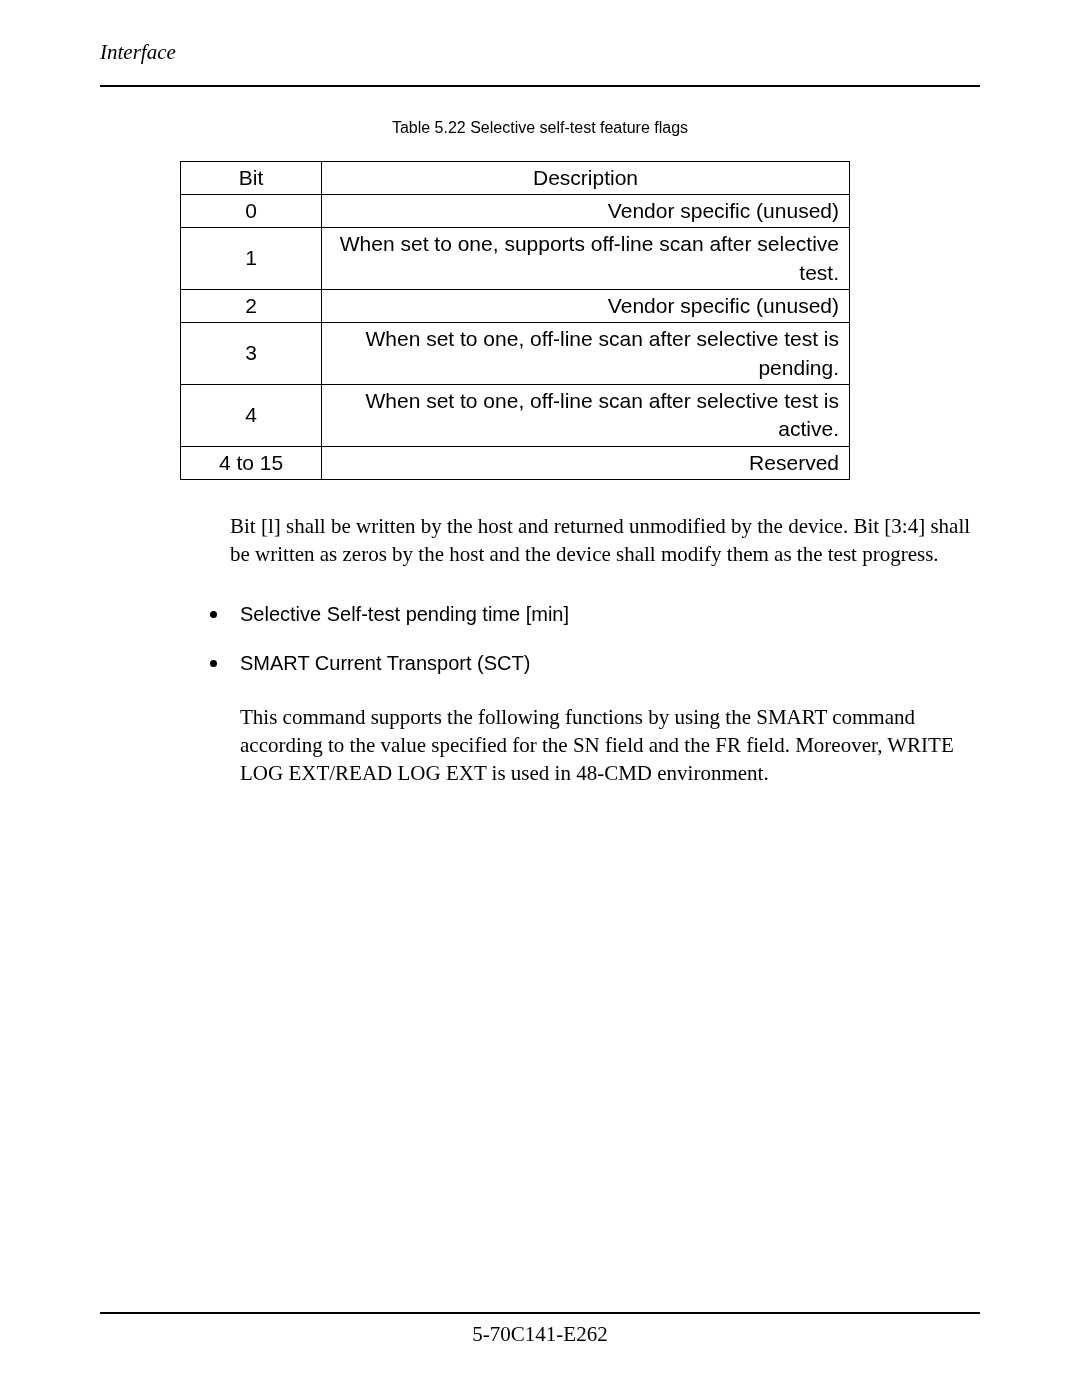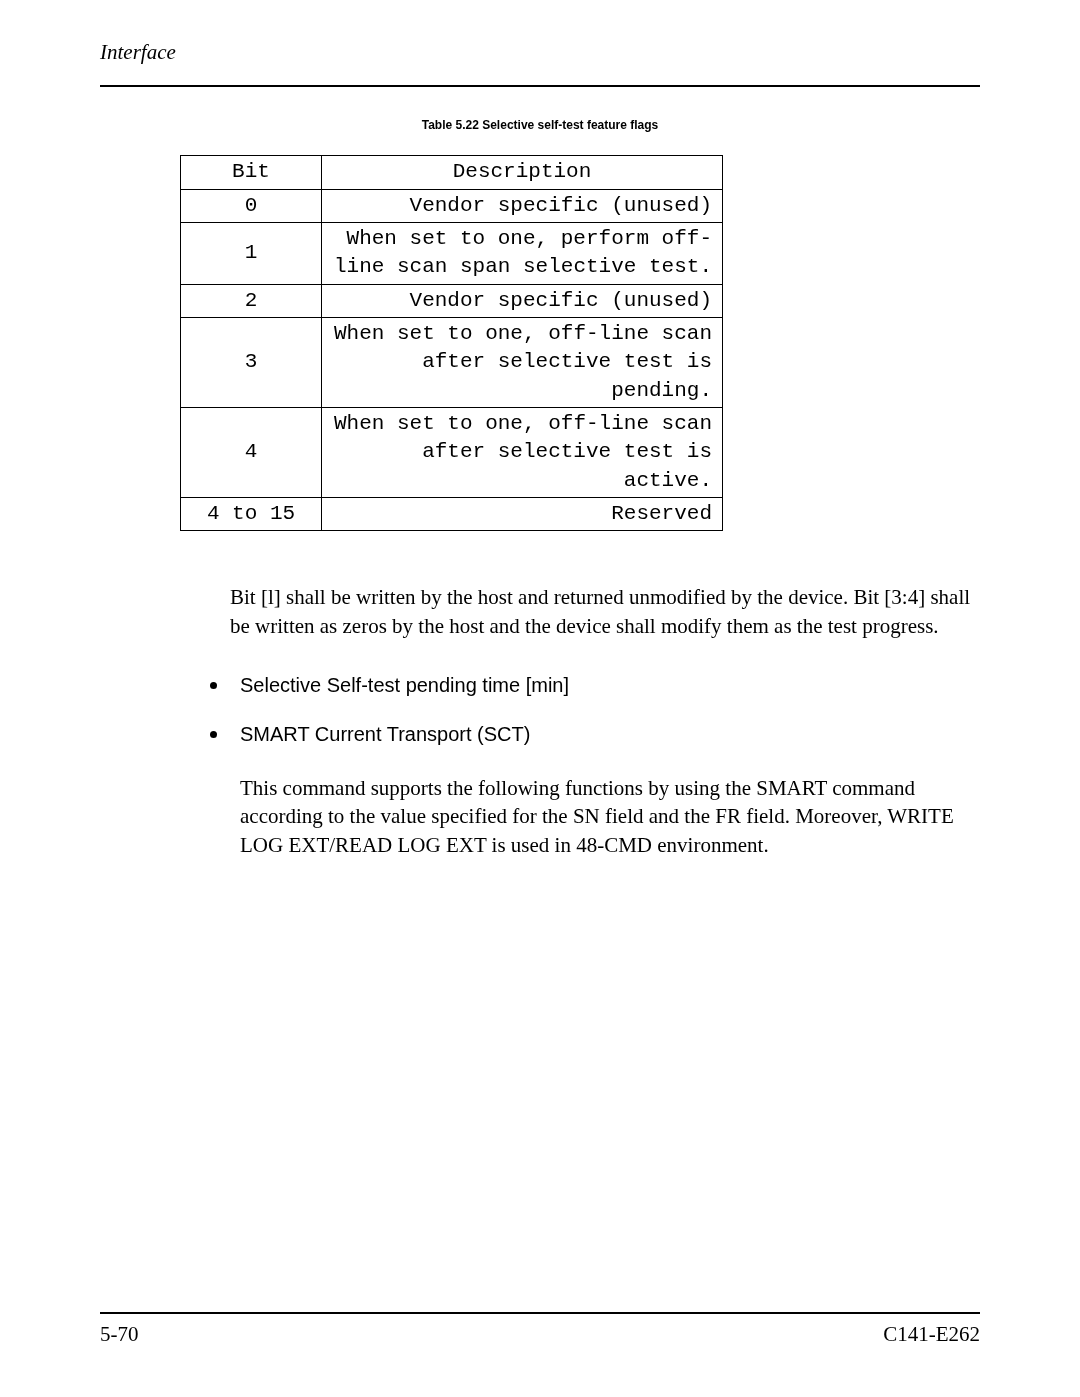--- a/index.html
+++ b/index.html
@@ -50,29 +50,29 @@
     font-size: 20px;
   }
   .item-body {
     margin-top: 26px;
     font-family: "Times New Roman", Times, serif;
     font-size: 21px;
   }
   .table-caption {
     text-align: center;
     font-family: Arial, Helvetica, sans-serif;
-    font-weight: bold;
-    font-size: 12px;
+    font-weight: normal;
+    font-size: 16px;
     margin: 27px 0 22px 0;
   }
   table.flags {
     border-collapse: collapse;
-    width: 543px;
-    margin: 0 auto 52px 80px;
-    font-family: Liberation Mono, monospace;
+    width: 670px;
+    margin: 0 auto 32px 80px;
+    font-family: Liberation Sans, sans-serif;
     font-size: 21px;
   }
   table.flags th, table.flags td {
     border: 1px solid #000;
     padding: 2px 10px;
     vertical-align: middle;
     height: 25px;
   }
   table.flags th {
     font-weight: normal;
@@ -86,21 +86,21 @@
     text-align: right;
   }
   .footer {
     position: absolute;
     bottom: 50px;
     left: 100px;
     right: 100px;
     border-top: 2px solid #000;
     padding-top: 8px;
     display: flex;
-    justify-content: space-between;
+    justify-content: center;
     font-size: 21px;
   }
 </style>
 </head>
 <body>
 
 <div class="page">
   <div class="header">
     <span>Interface</span>
   </div>
@@ -114,21 +114,21 @@
           <tr>
         <th>Bit</th>
         <th>Description</th>
       </tr>
       <tr>
         <td class="bit">0</td>
         <td class="desc">Vendor specific (unused)</td>
       </tr>
       <tr>
         <td class="bit">1</td>
-        <td class="desc">When set to one, perform off-line scan span selective test.</td>
+        <td class="desc">When set to one, supports off-line scan after selective test.</td>
       </tr>
       <tr>
         <td class="bit">2</td>
         <td class="desc">Vendor specific (unused)</td>
       </tr>
       <tr>
         <td class="bit">3</td>
         <td class="desc">When set to one, off-line scan after selective test is pending.</td>
       </tr>
       <tr>

